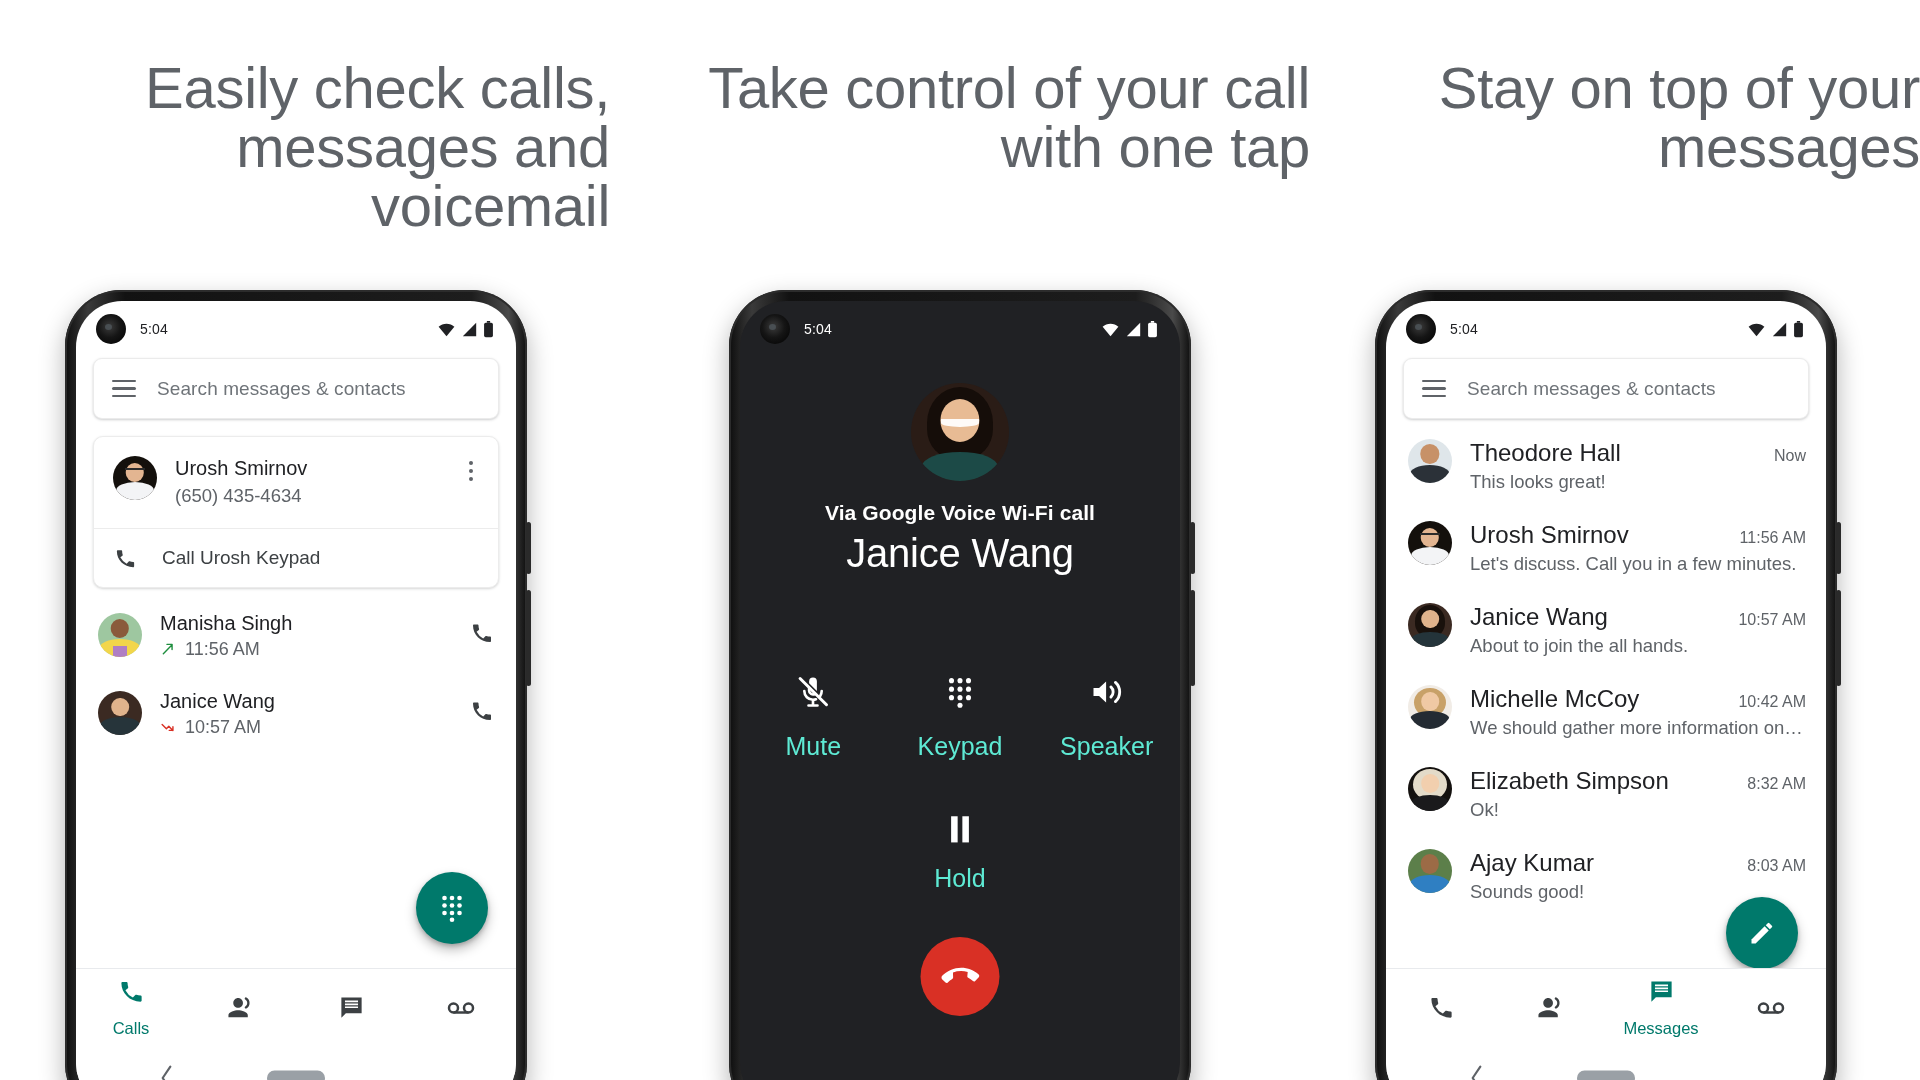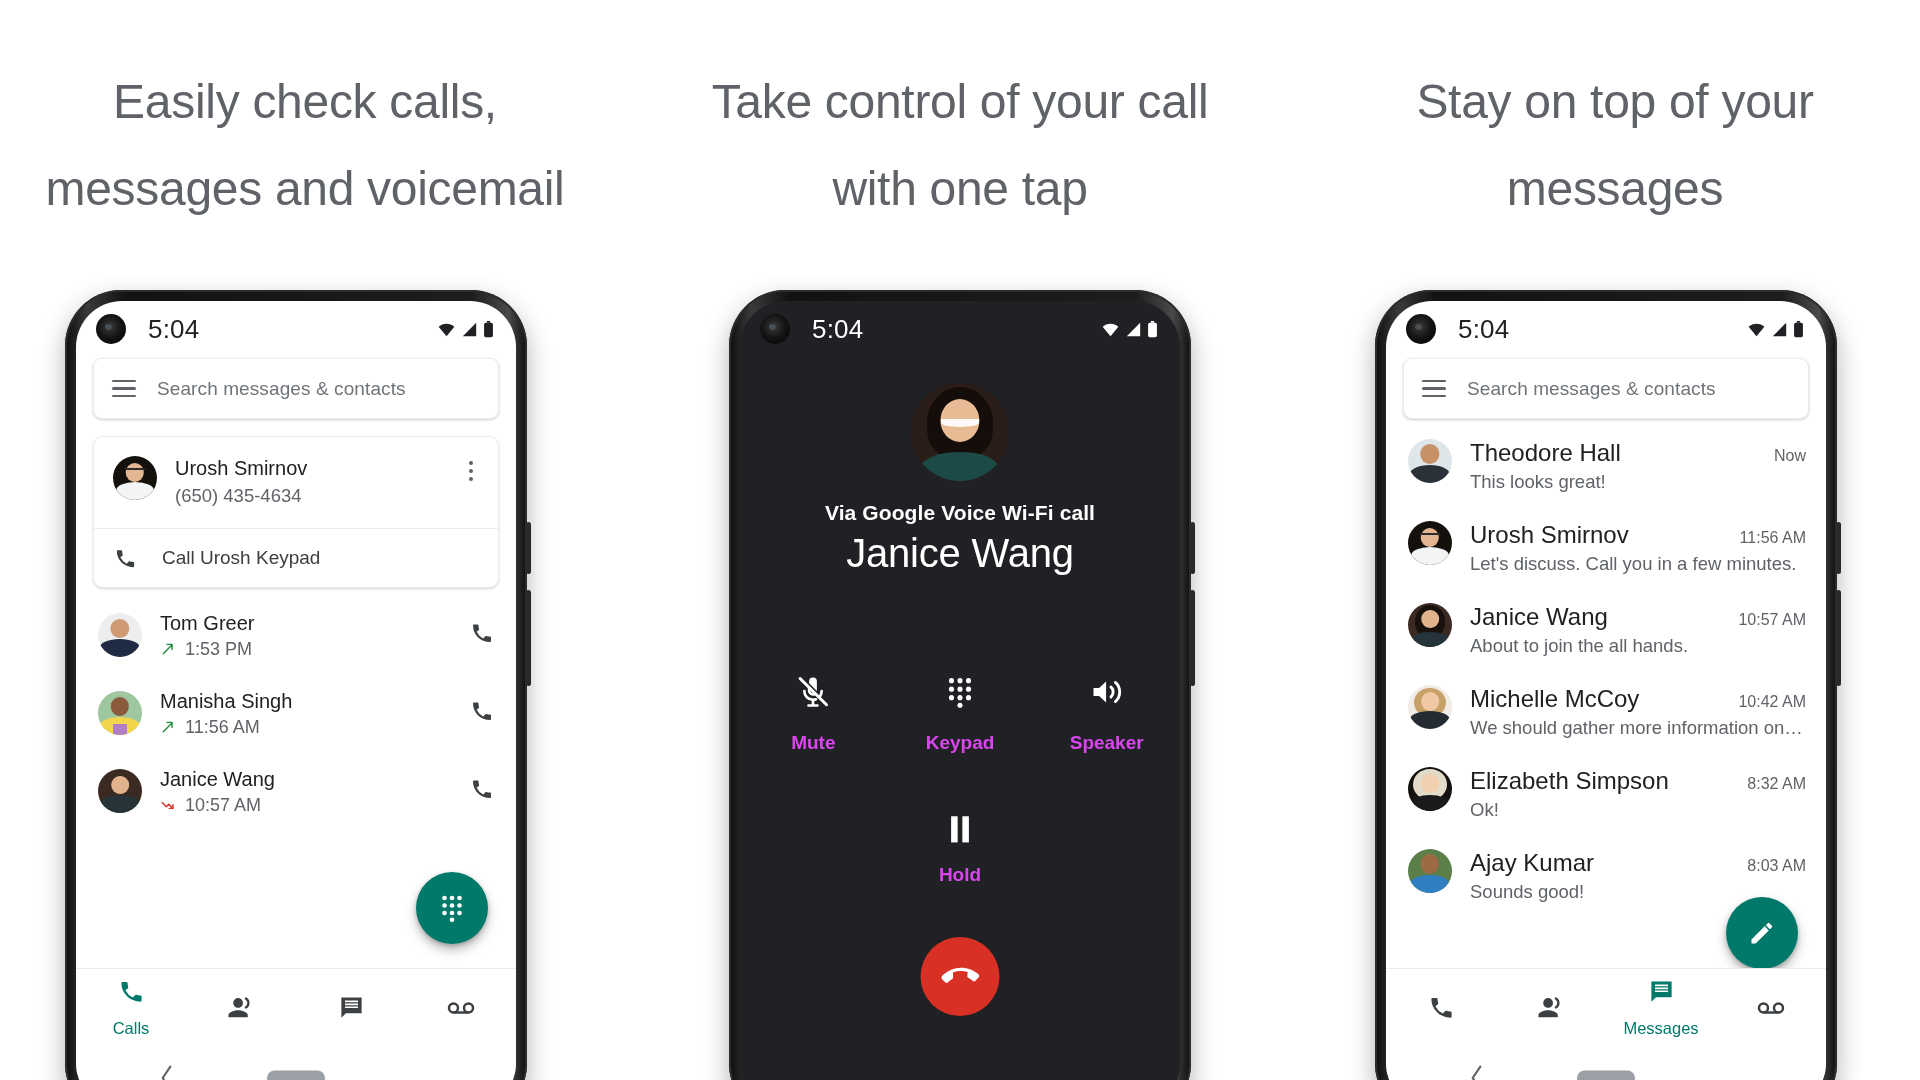--- a/index.html
+++ b/index.html
@@ -12,22 +12,22 @@
   .stage { position: relative; width: 1920px; height: 1080px; background:#fff; }
 
   
   .panel { position: absolute; top: 0; height: 1080px; }
   .p1 { left: 0;    width: 610px; }
   .p2 { left: 610px; width: 700px; }
   .p3 { left: 1310px; width: 610px; }
 
   .headline {
     position: absolute; left: 0; right: 0; top: 58px;
-    text-align: center;
-    font-size: 48px; line-height: 87px; font-weight: 400;
+    text-align: right;
+    font-size: 58px; line-height: 59px; font-weight: 400;
     color: #5f6368; letter-spacing: -0.3px;
     white-space: pre-line;
   }
 
   
   .phone {
     position: absolute; bottom: -40px;
     width: 462px; height: 830px;
     border-radius: 56px;
     background: #161616;
@@ -54,21 +54,21 @@
   }
   .camhole {
     width: 30px; height: 30px; border-radius: 50%;
     background: radial-gradient(circle at 45% 42%, #3b3b3b 0%, #151515 46%, #000 100%);
     flex: 0 0 auto; position: relative;
   }
   .camhole::after{
     content:""; position:absolute; left:9px; top:10px; width:7px;height:6px;
     border-radius:50%; background:#4c5358; opacity:.85;
   }
-  .clock { margin-left: 22px; font-size: 26px; font-weight: 500; color: #202124; letter-spacing: .2px; }
+  .clock { margin-left: 14px; font-size: 14px; font-weight: 500; color: #202124; letter-spacing: .2px; }
   .dark .clock { color: #ffffff; }
   .sb-icons { margin-left: auto; display: flex; align-items: center; gap: 5px; }
   .sb-icons svg { display: block; }
 
   
   .searchbar {
     margin: 1px 17px 0 17px;
     height: 61px; border-radius: 9px; background: #fff;
     border: 1px solid #ebebeb;
     box-shadow: 0 1px 3px rgba(60,64,67,.16), 0 1px 2px rgba(60,64,67,.10);
@@ -147,21 +147,21 @@
   .via { position: absolute; left:0; right:0; top: 200px; text-align:center;
          font-size: 21px; font-weight: 700; color: #fff; letter-spacing: .1px;}
   .callee { position: absolute; left:0; right:0; top: 230px; text-align:center;
             font-size: 40px; color: #fff; letter-spacing: -.2px; }
   .timer { position: absolute; left:0; right:0; top: 292px; text-align:center;
            font-size: 21px; color: #9aa0a6; }
 
   .ctrl-row { position: absolute; left: 0; right: 0; top: 368px; display: flex; }
   .ctrl { flex: 1; display: flex; flex-direction: column; align-items: center; }
   .ctrl-ic { height: 46px; display:flex; align-items:center; justify-content:center; }
-  .ctrl-lbl { margin-top: 17px; font-size: 19px; color: #d946ef; font-weight: bold; }
+  .ctrl-lbl { margin-top: 17px; font-size: 25px; color: #5eead4; }
   .hold-wrap { position: absolute; left: 0; right: 0; top: 512px; display:flex; flex-direction:column; align-items:center; }
   .endcall {
     position:absolute; left: 50%; transform: translateX(-50%); top: 636px;
     width: 79px; height: 79px; border-radius: 50%; background: #d93025;
     display:flex; align-items:center; justify-content:center;
   }
 
   
   .msg-list { margin-top: 6px; }
   .msg-row { display: flex; padding: 14px 20px 14px 22px; align-items: flex-start; }
@@ -246,43 +246,20 @@
               <svg width="23" height="23" viewBox="0 0 24 24">
                   <path d="M6.6 10.8a15.1 15.1 0 0 0 6.6 6.6l2.2-2.2c.27-.27.67-.36 1.02-.24 1.12.37 2.33.57 3.58.57.55 0 1 .45 1 1V20c0 .55-.45 1-1 1C10.4 21 3 13.6 3 4.5c0-.55.45-1 1-1h3.5c.55 0 1 .45 1 1 0 1.25.2 2.46.57 3.58.11.35.03.75-.25 1.02z" fill="#3c4043"></path>
                 </svg>
             </div>
             <div class="lbl">Call Urosh Keypad</div>
           </div>
         </div>
 
         <div class="calls-list">
 
-          <div class="call-row">
-            <div class="cr-av">
-              <div class="face">
-                  <div class="bg" style="background:#eceef0"></div>
-                <div class="head" style="top:13%;width:44%;height:44%;background:#cf9a74"></div>
-                <div class="body" style="bottom:0;width:92%;height:40%;background:#1f2a44"></div>
-                </div>
-            </div>
-            <div class="cr-mid">
-              <div class="cr-name">Tom Greer</div>
-              <div class="cr-sub">
-                <svg width="16" height="16" viewBox="0 0 24 24">
-                    <path d="M5 19 18.2 5.8M10.4 5h7.7v7.7" stroke="#1e8e3e" stroke-width="2.1" fill="none" stroke-linecap="round" stroke-linejoin="round"></path>
-                  </svg>
-                <div class="cr-time">1:53 PM</div>
-              </div>
-            </div>
-            <div class="cr-call">
-              <svg width="24" height="24" viewBox="0 0 24 24">
-                  <path d="M6.6 10.8a15.1 15.1 0 0 0 6.6 6.6l2.2-2.2c.27-.27.67-.36 1.02-.24 1.12.37 2.33.57 3.58.57.55 0 1 .45 1 1V20c0 .55-.45 1-1 1C10.4 21 3 13.6 3 4.5c0-.55.45-1 1-1h3.5c.55 0 1 .45 1 1 0 1.25.2 2.46.57 3.58.11.35.03.75-.25 1.02z" fill="#3c4043"></path>
-                </svg>
-            </div>
-          </div>
 
           <div class="call-row">
             <div class="cr-av">
               <div class="face">
                   <div class="bg" style="background:#9ec7a0"></div>
                 <div class="head" style="top:14%;width:42%;height:42%;background:#8a5a3b"></div>
                 <div class="body" style="bottom:0;width:94%;height:42%;background:#f2d64b"></div>
                 <div style="position:absolute;left:33%;bottom:0;width:34%;height:26%;background:#b07fc4;"></div>
                 </div>
             </div>

